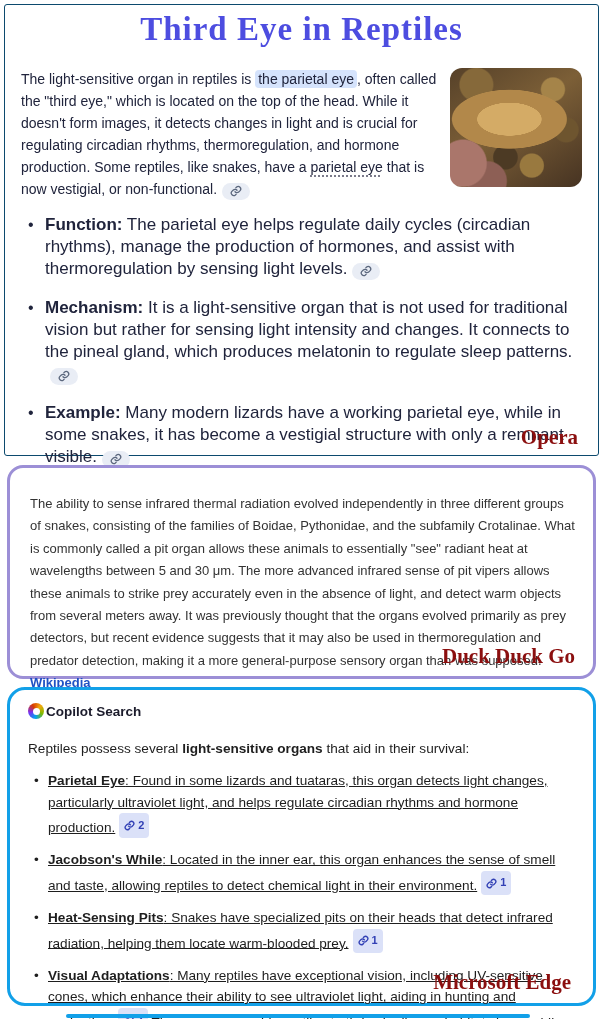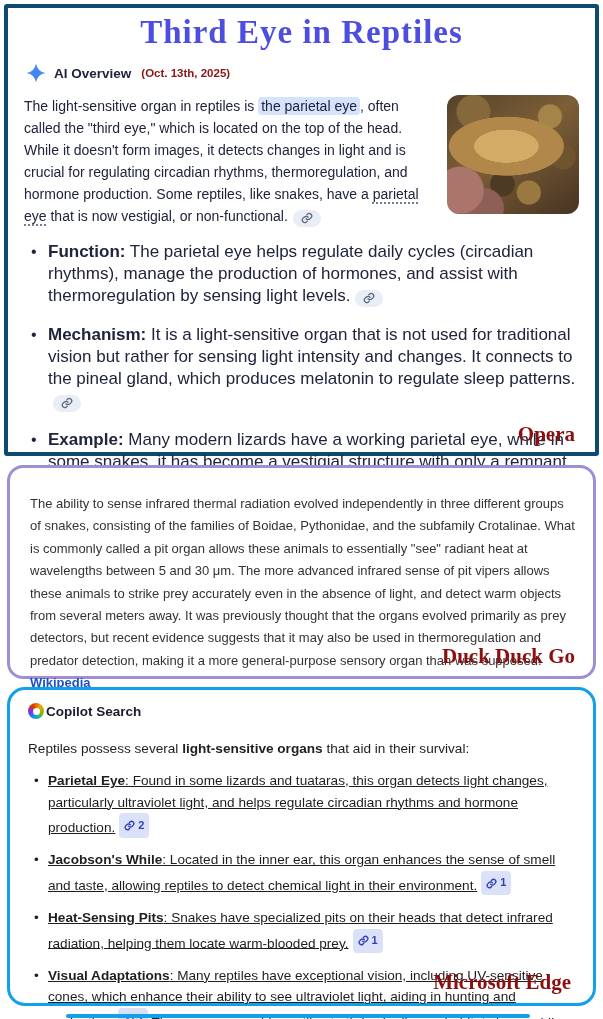--- a/index.html
+++ b/index.html
@@ -9,21 +9,21 @@
     font-family: "Liberation Sans", sans-serif;
     position: relative;
     overflow: hidden;
   }
   .canvas { position: absolute; inset: 0; }
 
   
   .panel { position: absolute; background: #fff; }
   .opera-panel {
     left: 4px; top: 4px; width: 595px; height: 452px;
-    border: 4px solid #0c4a6e; border-radius: 3px;
+    border: 1px solid #0c4a6e; border-radius: 3px;
     padding: 4px 16px 6px 16px;
   }
   .ddg-panel {
     left: 7px; top: 465px; width: 589px; height: 214px;
     border: 3px solid #9c8fd6; border-radius: 16px;
     padding: 12px 20px 10px 20px;
   }
   .edge-panel {
     left: 7px; top: 687px; width: 589px; height: 319px;
     border: 3.5px solid #12a0e8; border-radius: 18px;
@@ -163,27 +163,20 @@
   }
 </style>
 </head>
 <body>
 
 <div class="canvas">
 
   <section class="panel opera-panel">
     <h1 class="main-title">Third Eye in Reptiles</h1>
 
-    <div class="ai-row">
-      <svg class="ai-star" viewBox="0 0 24 24">
-        <path d="M12 0.5 Q13.6 10.4 23.5 12 Q13.6 13.6 12 23.5 Q10.4 13.6 0.5 12 Q10.4 10.4 12 0.5 Z" fill="#4285f4"></path>
-      </svg>
-      <span class="ai-overview-label">AI Overview</span>
-      <span class="ai-date">(Oct. 13th, 2025)</span>
-    </div>
 
     <div class="lead-wrap">
       <div class="lizard-img"></div>
       <span>The light-sensitive organ in reptiles is </span><span class="hl-chip">the parietal eye</span><span>, often called the "third eye," which is located on the top of the head. While it doesn't form images, it detects changes in light and is crucial for regulating circadian rhythms, thermoregulation, and hormone production. Some reptiles, like snakes, have a </span><span class="dotted-term">parietal eye</span><span> that is now vestigial, or non-functional.</span><span class="link-pill">
           <svg viewBox="0 0 24 24" fill="none" stroke-width="2.6" stroke-linecap="round">
             <path d="M10 13.5a5 5 0 0 0 7.3.6l2.9-2.9a5 5 0 0 0-7-7.1l-1.6 1.6"></path>
             <path d="M14 10.5a5 5 0 0 0-7.3-.6l-2.9 2.9a5 5 0 0 0 7 7.1l1.6-1.6"></path>
           </svg>
         </span>
     </div>

